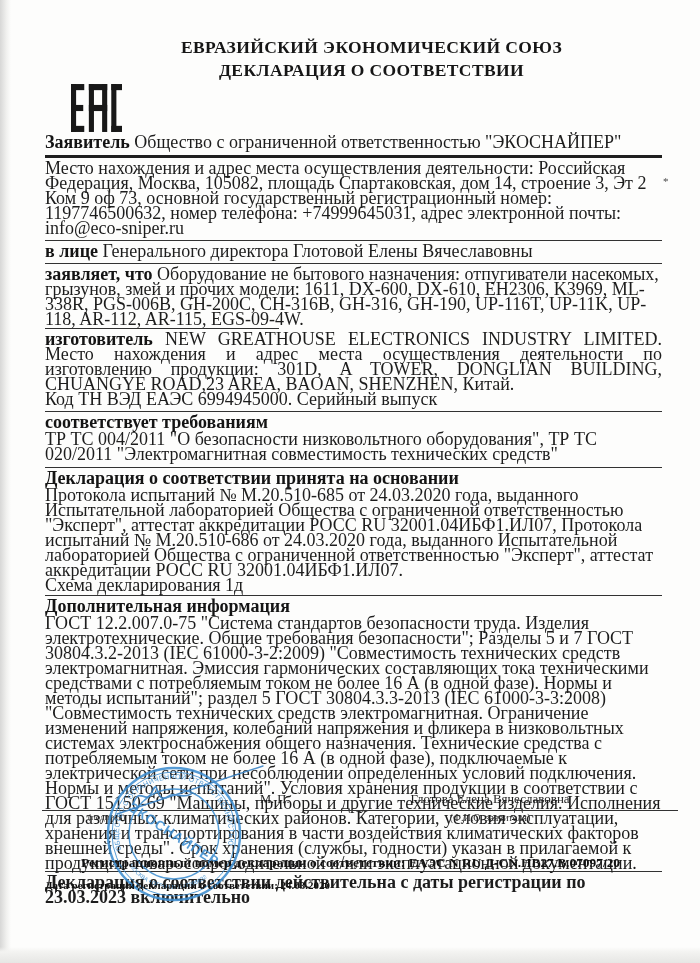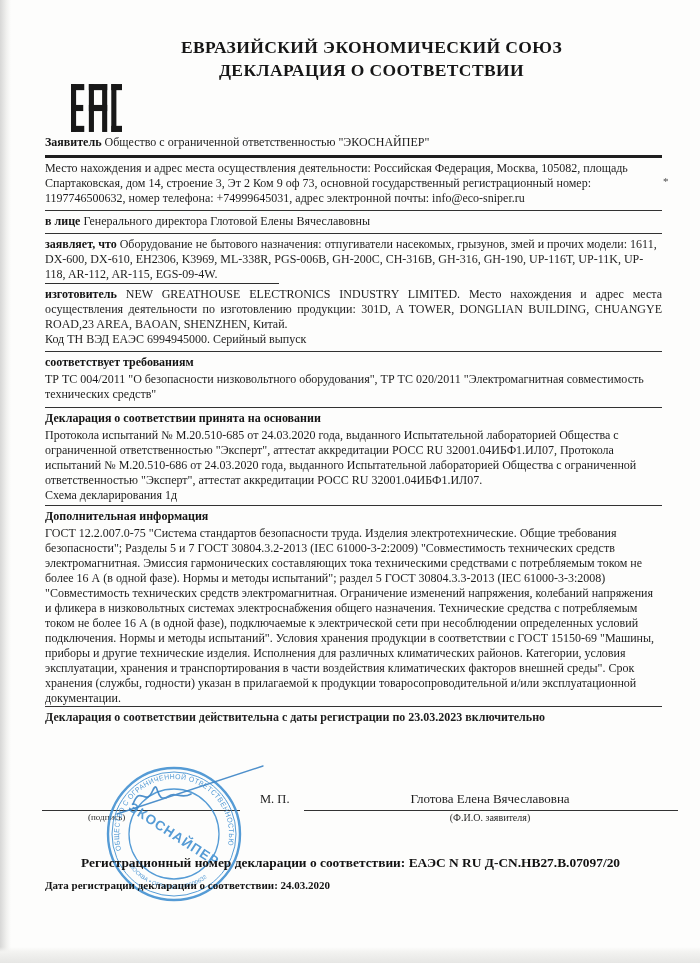--- a/index.html
+++ b/index.html
@@ -9,21 +9,21 @@
     font-family:"Liberation Serif", serif;
   }
   .edge-left{position:absolute;left:0;top:0;width:11px;height:100%;
     background:linear-gradient(90deg,#d7d7d6 0%,#f1f1ef 60%,rgba(255,255,255,0) 100%);}
   .edge-bottom{position:absolute;left:0;bottom:0;width:100%;height:16px;
     background:linear-gradient(0deg,#e6e6e4 0%,#f3f3f1 70%,rgba(255,255,255,0) 100%);}
   .artifact-star{position:absolute;left:663px;top:175px;font-size:11px;color:#4a4a4a;}
   header{padding-top:36px;text-align:center;margin-left:43px;}
   .title{font-weight:bold;font-size:17.5px;line-height:23px;letter-spacing:.4px;color:#161616;}
   .eac-logo{position:absolute;left:71px;top:84px;}
-  .content{margin:53px 38px 0 45px;font-size:12px;line-height:15px;}
+  .content{margin:53px 38px 0 45px;font-size:18px;line-height:15px;}
   .row{border-bottom:1.4px solid #323232;}
   .row-applicant{padding-bottom:5px;border-bottom:3px solid #1f1f1f;}
   .row-pad{padding:3px 0 4px;}
   .nb{border-bottom:none;}
   b,.h{font-weight:bold;color:#141414;}
   .h{display:block;padding:3px 0 2px;}
   .just{text-align:justify;}
   p{margin:0;}
   .partial-line{width:234px;border-top:1.4px solid #2e2e2e;margin:1px 0 3px;}
   .validity{padding-top:3px;font-weight:bold;}

